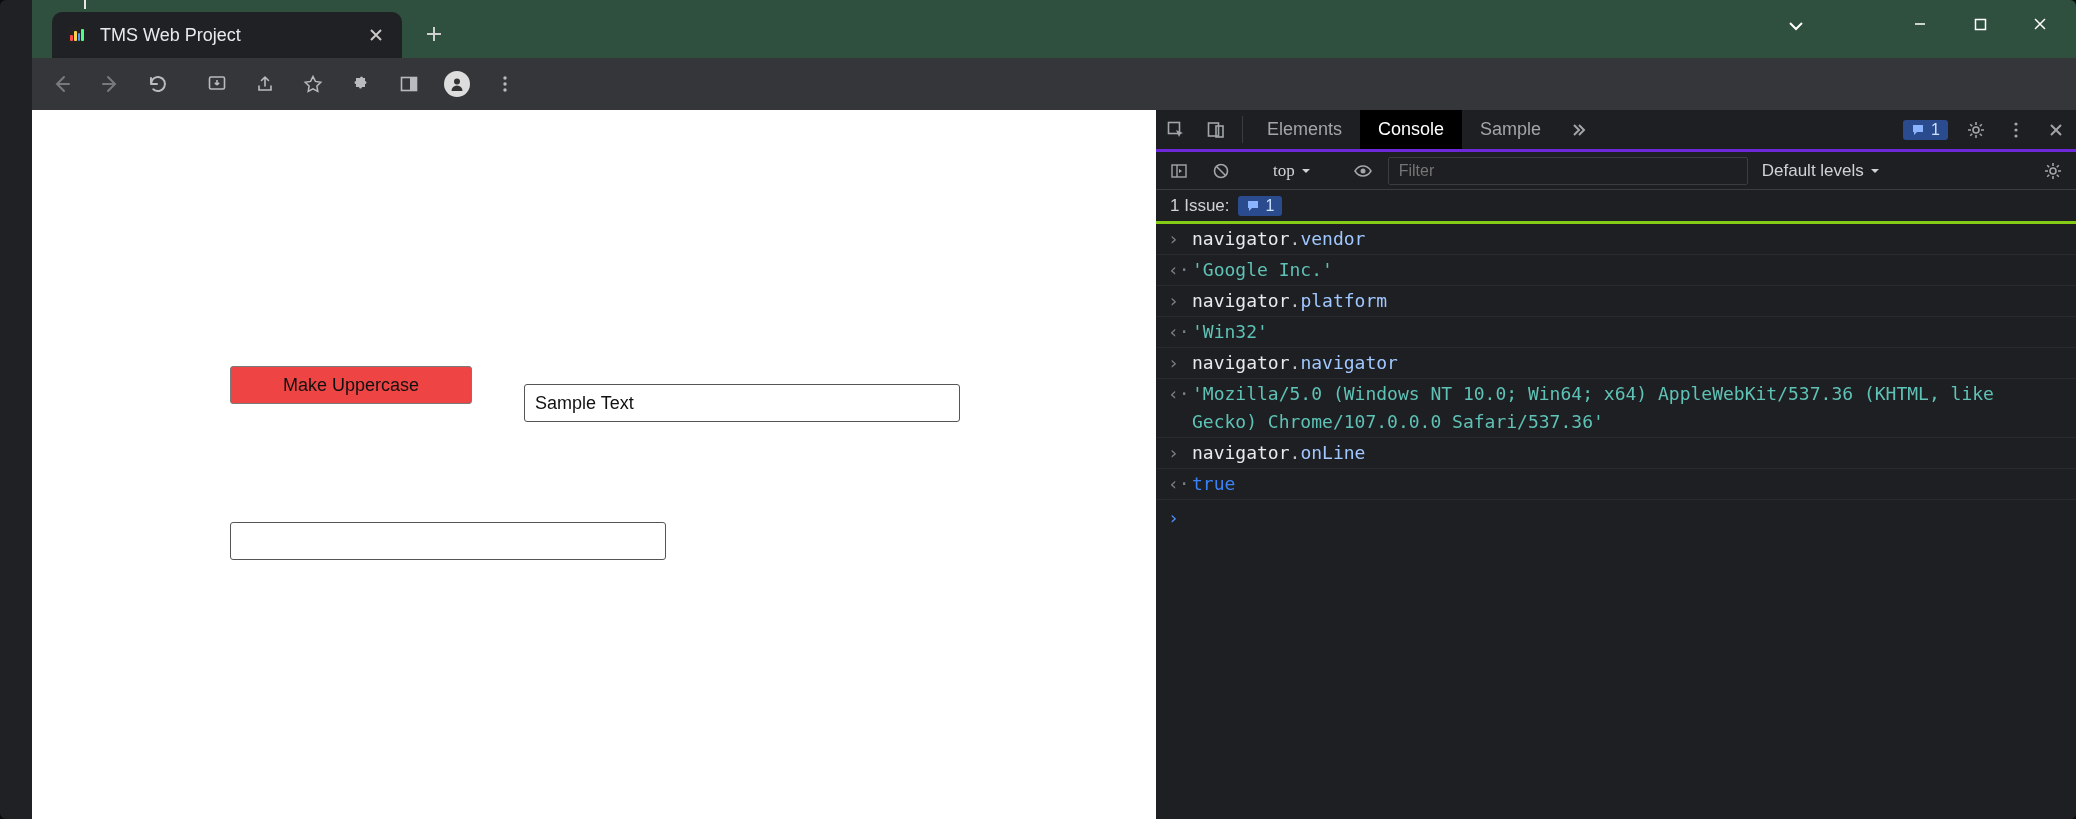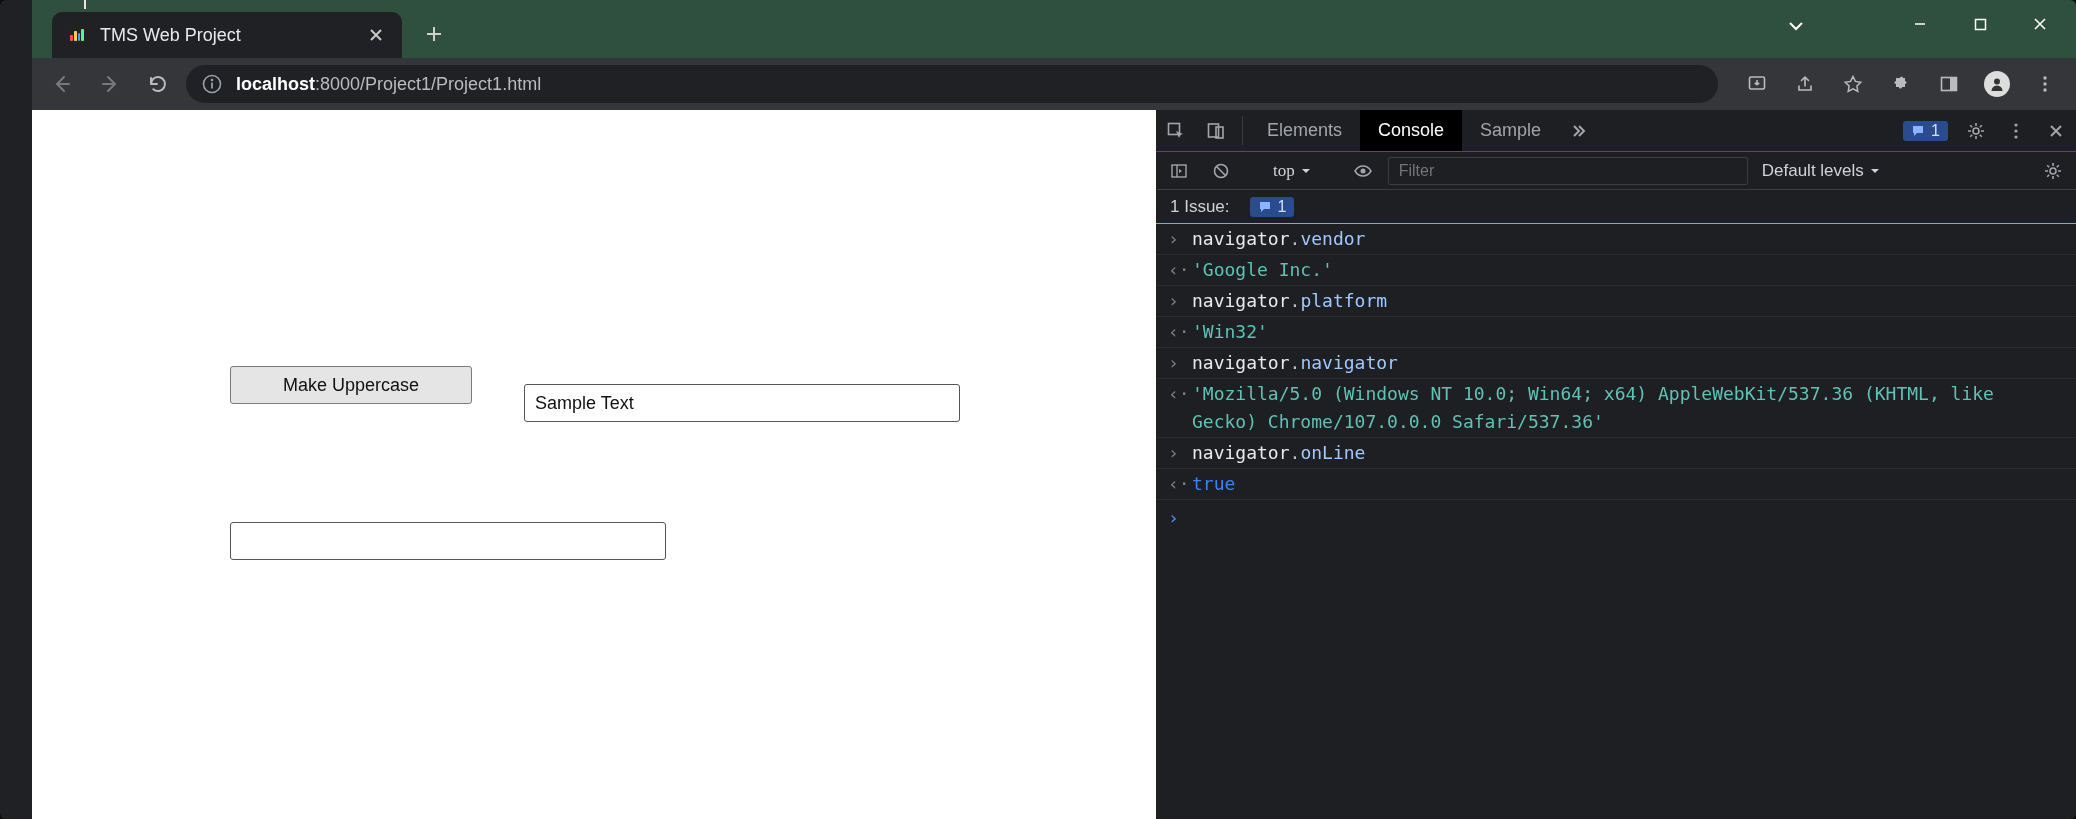--- a/index.html
+++ b/index.html
@@ -98,49 +98,49 @@
   .page{
     flex:0 0 1124px;
     background:#ffffff;
     position:relative;
   }
   .form-row{position:absolute;display:flex;align-items:center;gap:52px;}
   .form-row.r1{left:198px;top:238px;}
   .form-row.r2{left:198px;top:376px;}
   .wbtn{
     width:242px;height:38px;
-    border:1px solid #7a7a7a;background:#e5e5e5;color:#111;
+    border:1px solid #7a7a7a;background:#ef4444;color:#111;
     font-size:18px;cursor:pointer;border-radius:3px;
   }
   .winput{
     width:436px;height:38px;
     border:1px solid #555;background:#fff;color:#111;
     font-size:18px;padding:0 10px;border-radius:3px;margin-top:36px;
   }
 
   
   .devtools{flex:1;background:#1e1f22;color:#cfd2d6;display:flex;flex-direction:column;min-width:0;}
-  .dt-tabs{height:42px;border-bottom:1px solid #6d28d9;display:flex;align-items:stretch;}
+  .dt-tabs{height:42px;border-bottom:3px solid #6d28d9;display:flex;align-items:stretch;}
   .dt-iconbtn{width:40px;display:flex;align-items:center;justify-content:center;color:#a2a5a9;cursor:pointer;}
   .dt-sep{width:1px;background:#3b3c40;margin:6px 6px;}
   .dt-tab{padding:0 18px;display:flex;align-items:center;color:#a2a5a9;font-size:18px;cursor:pointer;}
   .dt-tab.active{background:#000;color:#fff;}
   .dt-tabs .spacer{flex:1;}
   .dt-issue-chip{display:flex;align-items:center;gap:6px;color:#a2a5a9;padding:0 8px;}
   .chip-blue{background:#2a4b8d;padding:1px 8px;border-radius:3px;color:#cde0ff;display:flex;align-items:center;gap:6px;font-size:16px;}
   .chip-blue svg{fill:#8ab4ff;}
 
   .dt-toolbar{height:38px;border-bottom:1px solid #3b3c40;display:flex;align-items:center;padding:0 6px;gap:8px;}
   .dt-smbtn{width:34px;height:30px;display:flex;align-items:center;justify-content:center;color:#a2a5a9;cursor:pointer;border-radius:3px;}
   .dt-ctx{color:#cfd2d6;font-size:17px;display:flex;align-items:center;gap:6px;padding:0 6px;cursor:pointer;font-family:Liberation Serif, serif;}
   .dt-filter{flex:0 0 360px;height:28px;border:1px solid #3b3c40;background:#1e1f22;color:#cfd2d6;padding:0 10px;font-size:16px;border-radius:2px;}
   .dt-levels{color:#cfd2d6;display:flex;align-items:center;gap:6px;cursor:pointer;padding:0 6px;font-size:17px;}
   .dt-toolbar .spacer{flex:1;}
 
-  .dt-issuebar{height:34px;border-bottom:1px solid #84cc16;display:flex;align-items:center;padding:0 14px;gap:20px;color:#cfd2d6;font-size:17px;}
+  .dt-issuebar{height:34px;border-bottom:3px solid #84cc16;display:flex;align-items:center;padding:0 14px;gap:8px;color:#cfd2d6;font-size:17px;}
   .dt-issuebar .chip-blue{font-size:16px;}
 
   .dt-log{flex:1;overflow:auto;font-family:Consolas,Menlo,monospace;font-size:18px;line-height:28px;}
   .log-row{display:flex;padding:1px 12px;gap:12px;border-bottom:1px solid #2a2b2e;align-items:flex-start;}
   .arrow{color:#7c7f84;width:12px;flex:0 0 12px;user-select:none;}
   .cmd{color:#e8eaed;}
   .obj{color:#e8eaed;}
   .dot{color:#bfbfbf;}
   .prop{color:#a0c8ff;}
   .str{color:#5ec2b6;}
@@ -208,32 +208,20 @@
     <div class="tbtn disabled">
         <svg width="22" height="22" viewBox="0 0 22 22">
           <path d="M9 4l7 7-7 7M16 11H4" stroke="currentColor" stroke-width="2" fill="none" stroke-linecap="round"></path>
         </svg>
       </div>
     <div class="tbtn">
         <svg width="22" height="22" viewBox="0 0 22 22">
           <path d="M4 11a7 7 0 1 1 2.3 5.2M4 11V5m0 6h6" stroke="currentColor" stroke-width="2" fill="none" stroke-linecap="round"></path>
         </svg>
       </div>
-    <div class="omnibox">
-      <span class="info-icon">
-        <svg width="20" height="20" viewBox="0 0 20 20">
-            <circle cx="10" cy="10" r="8.5" stroke="currentColor" stroke-width="1.6" fill="none"></circle>
-            <circle cx="10" cy="6" r="1.3" fill="currentColor"></circle>
-            <rect x="9.1" y="8.5" width="1.8" height="6" fill="currentColor"></rect>
-          </svg>
-      </span>
-      <span>
-        <span class="url-host">localhost</span><span class="url-rest">:8000/Project1/Project1.html</span>
-      </span>
-    </div>
     <div class="toolbar-right">
       <div class="tbtn">
           <svg width="20" height="20" viewBox="0 0 20 20">
             <rect x="2.5" y="3" width="15" height="12" rx="1.5" stroke="currentColor" stroke-width="1.6" fill="none"></rect>
             <path d="M10 6v5m0 0l-2.2-2.2M10 11l2.2-2.2" stroke="currentColor" stroke-width="1.6" fill="none"></path>
           </svg>
         </div>
       <div class="tbtn">
           <svg width="20" height="20" viewBox="0 0 20 20">
             <path d="M4 12v4h12v-4M10 3v9m0-9L6.5 6.5M10 3l3.5 3.5" stroke="currentColor" stroke-width="1.6" fill="none" stroke-linecap="round"></path>

